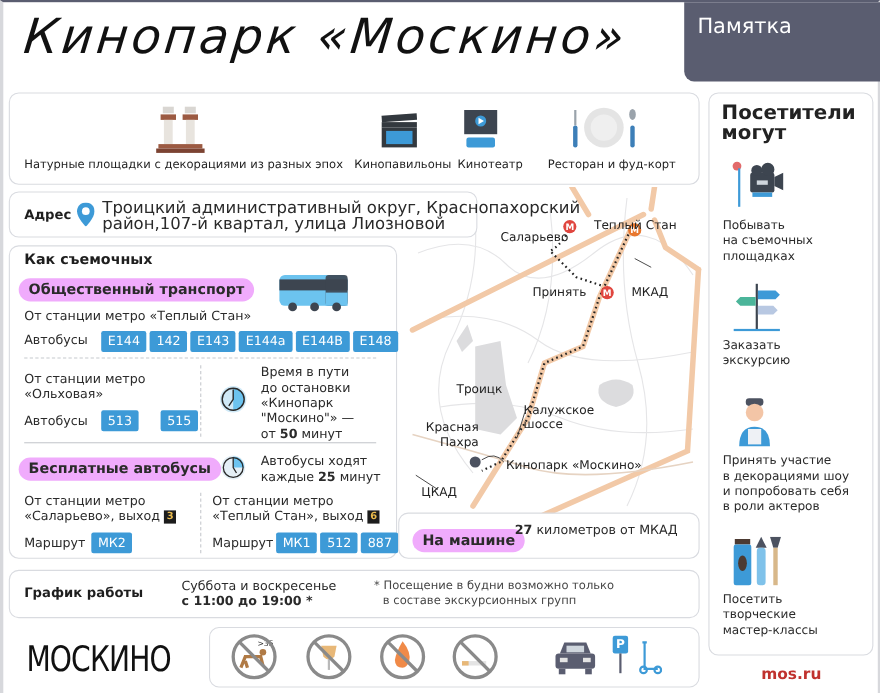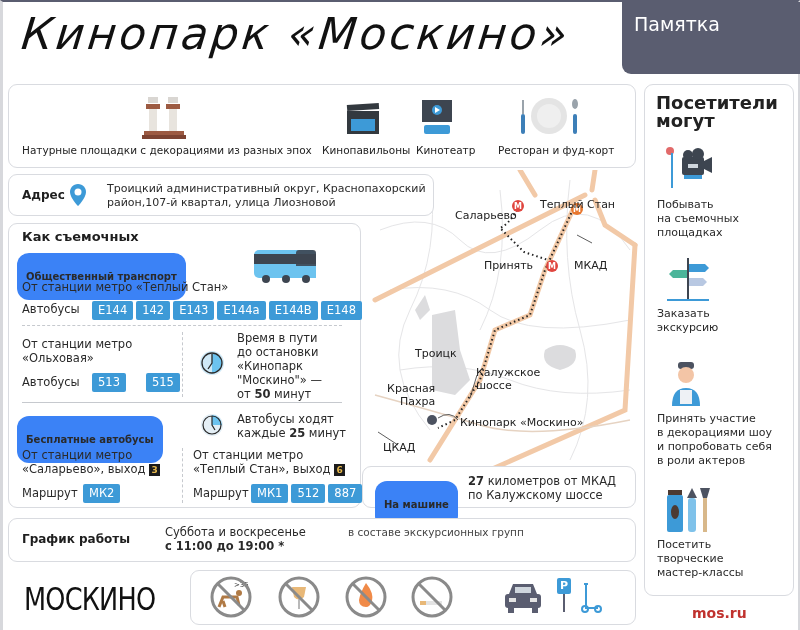--- a/index.html
+++ b/index.html
@@ -4,21 +4,21 @@
 <style>
   * { box-sizing: border-box; margin: 0; padding: 0; }
   html, body { width: 800px; height: 630px; overflow: hidden; }
   body { background: #f5f5f6; font-family: "DejaVu Sans", sans-serif; color: #1e1e1e; position: relative; }
   .frame { position: absolute; left: 0; top: 0; width: 800px; height: 630px; background: #fff; border-left: 3px solid #d7d8dc; border-right: 2px solid #d7d8dc; border-top: 2px solid #5a5d70; }
   .card { position: absolute; background: #fff; border: 1px solid #d9dbe0; border-radius: 9px; }
   .title { position: absolute; left: 22px; top: 8px; font-family: "DejaVu Sans", sans-serif; font-style: italic; font-weight: 300; font-size: 44px; letter-spacing: 3px; color: #111; transform: skewX(-6deg); }
   .memo { position: absolute; left: 622px; top: 2px; width: 178px; height: 72px; background: #5a5d70; border-radius: 0 0 0 9px; color: #fff; font-size: 19px; line-height: 25px; padding: 10px 0 0 12px; }
   .lbl { position: absolute; font-size: 10.5px; color: #222; white-space: nowrap; }
   .h { position: absolute; font-weight: bold; font-size: 13px; color: #1e1e1e; white-space: nowrap; }
-  .pill { position: absolute; background: #3b82f6; border-radius: 12px; font-size: 10px; font-weight: bold; color: #2a2a2a; padding: 18px 9px; white-space: nowrap; }
+  .pill { position: absolute; background: #f0abfc; border-radius: 12px; font-size: 13px; font-weight: bold; color: #2a2a2a; padding: 3px 9px; white-space: nowrap; }
   .txt { position: absolute; font-size: 11.5px; color: #2a2a2a; line-height: 14px; }
   .chip { display: inline-block; background: #3d9ad7; color: #fff; font-size: 11.5px; height: 19px; line-height: 19px; padding: 0 6px; border-radius: 2px; margin-right: 3px; }
   .chips { position: absolute; white-space: nowrap; }
   .badge { display: inline-block; background: #1c1c1c; color: #e7b94c; font-size: 9px; font-weight: bold; width: 11px; height: 12px; line-height: 12px; text-align: center; vertical-align: middle; }
   .dash-h { position: absolute; height: 0; border-top: 1px dashed #c6c9ce; }
   .dash-v { position: absolute; width: 0; border-left: 1px dashed #c6c9ce; }
   .sideh { position: absolute; left: 656px; top: 94px; font-weight: bold; font-size: 18px; line-height: 18px; color: #222; }
   .sidet { position: absolute; left: 657px; font-size: 11px; line-height: 14px; color: #2a2a2a; }
   .logo { position: absolute; left: 24px; top: 580px; font-size: 32px; letter-spacing: -1px; color: #111; font-family: "DejaVu Sans", sans-serif; transform: scaleX(0.8); transform-origin: left; }
   .mos { position: absolute; left: 692px; top: 605px; color: #c0322e; font-size: 14px; font-weight: bold; }
@@ -181,21 +181,21 @@
 </div>
 <div class="maplbl" style="left:460px;top:416px;">Кинопарк «Москино»</div>
 <div class="maplbl" style="left:383px;top:441px;">ЦКАД</div>
 
 <div class="card" style="left:8px;top:174px;width:426px;height:42px;"></div>
 <div class="h" style="left:22px;top:188px;font-size:12px;">Адрес</div>
 <svg class="ico" style="left:70px;top:184px" width="16" height="22" viewBox="0 0 16 22">
   <path d="M8 0 C3 0 0 4 0 8 C0 14 8 22 8 22 C8 22 16 14 16 8 C16 4 13 0 8 0 Z" fill="#3d9ad7"></path>
     <circle cx="8" cy="8" r="3.5" fill="#fff"></circle>
 </svg>
-<div class="txt" style="left:107px;top:182px;font-size:11px;">
+<div class="txt" style="left:93px;top:182px;font-size:15px;">
   <div>Троицкий административный округ, Краснопахорский</div>
   <div>район,107-й квартал, улица Лиозновой</div>
 </div>
 
 <div class="card" style="left:8px;top:223px;width:353px;height:285px;"></div>
 <div class="h" style="left:22px;top:229px;">Как съемочных</div>
 <div class="pill" style="left:17px;top:253px;">Общественный транспорт</div>
 <svg class="ico" style="left:252px;top:248px" width="66" height="36" viewBox="0 0 66 36">
   <rect x="2" y="2" width="62" height="28" rx="5" fill="#6cc3ef"></rect>
     <rect x="2" y="6" width="62" height="10" fill="#3d4550"></rect>
@@ -260,30 +260,30 @@
 </div>
 <div class="txt" style="left:193px;top:486px;">Маршрут</div>
 <div class="chips" style="left:251px;top:482px;">
   <span class="chip">МК1</span><span class="chip">512</span><span class="chip">887</span>
 </div>
 
 <div class="card" style="left:362px;top:466px;width:274px;height:42px;"></div>
 <div class="pill" style="left:375px;top:481px;">На машине</div>
 <div class="txt" style="left:468px;top:474px;">
   <div><b>27</b> <span>километров от МКАД</span></div>
-  <div>по Калужскому шоссе</div>
 </div>
 
 <div class="card" style="left:8px;top:518px;width:628px;height:44px;"></div>
 <div class="h" style="left:22px;top:532px;font-size:12px;">График работы</div>
 <div class="txt" style="left:165px;top:525px;">
   <div>Суббота и воскресенье</div>
   <div style="font-weight:bold;">с 11:00 до 19:00 *</div>
 </div>
 <div class="txt" style="left:340px;top:525px;font-size:10.5px;color:#444;">
+  <div>* Посещение в будни возможно только</div>
   <div style="padding-left:8px;">в составе экскурсионных групп</div>
 </div>
 
 <div class="logo">МОСКИНО</div>
 <div class="card" style="left:190px;top:570px;width:446px;height:55px;"></div>
 <svg class="ico" style="left:209px;top:575px" width="44" height="44" viewBox="0 0 44 44">
   <path d="M10 32 L14 22 L28 22 L30 30 M16 32 L14 26" stroke="#b07a45" stroke-width="3" fill="none"></path>
     <circle cx="30" cy="18" r="3" fill="#b07a45"></circle>
   <text x="25" y="12" font-size="7" fill="#333">&gt;35</text>
   <circle cx="22" cy="22" r="19" fill="none" stroke="#8a8a8a" stroke-width="3"></circle>

